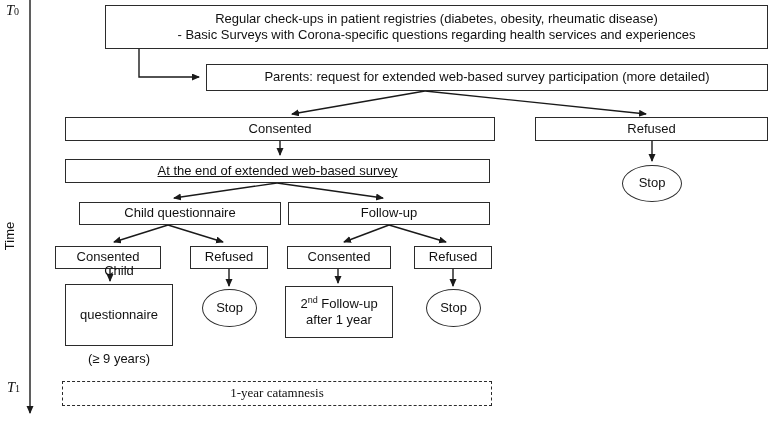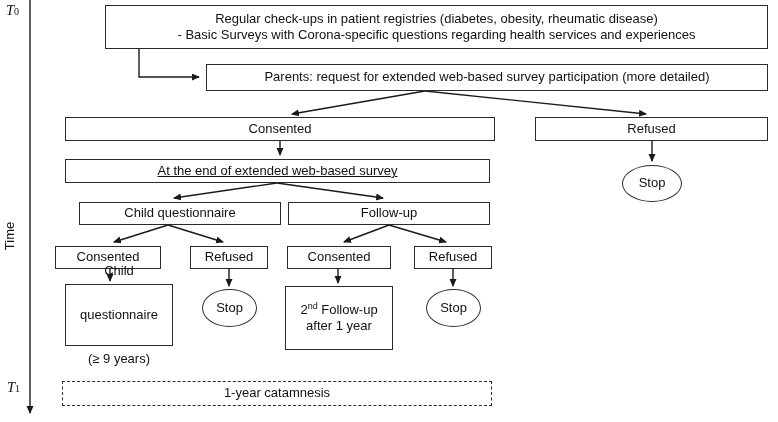--- a/index.html
+++ b/index.html
@@ -8,21 +8,21 @@
     font-family:"Liberation Sans",sans-serif;color:#111;
   }
   .connector-layer{position:absolute;left:0;top:0;width:778px;height:422px;}
   .box{
     position:absolute;box-sizing:border-box;border:1.4px solid #2b2b2b;background:#fff;
     display:flex;align-items:center;justify-content:center;text-align:center;
     font-size:13px;line-height:1.25;
   }
   .col{flex-direction:column;}
   .ellipse{border-radius:50%;text-align:center;}
-  .dashed{border-style:dashed;border-width:1.2px;}
+  .dashed{border-style:dashed;border-width:1.2px;font-family:Liberation Serif, serif;}
   .tlabel{
     position:absolute;font-family:"Liberation Serif",serif;font-size:14.5px;
     display:flex;align-items:baseline;
   }
   .tlabel .tvar{font-style:italic;}
   .tlabel sub{font-size:10px;font-style:normal;}
   sup{font-size:9px;line-height:0;}
   .time-axis-label{
     position:absolute;left:-13px;top:227px;width:44px;height:18px;
     display:flex;align-items:center;justify-content:center;
@@ -125,21 +125,21 @@
   <div class="box col" style="left:65px;top:284px;width:108px;height:62px;gap:28px;">
     <span>Child</span>
     <span>questionnaire</span>
     <span>(≥ 9 years)</span>
   </div>
 
   <div class="box ellipse" style="left:202px;top:289px;width:55px;height:38px;">
     <span>Stop</span>
   </div>
 
-  <div class="box col" style="left:285px;top:286px;width:108px;height:64px;">
+  <div class="box col" style="left:285px;top:286px;width:108px;height:52px;">
     <span>
       <span>2</span><sup>nd</sup><span> Follow-up</span>
     </span>
     <span>after 1 year</span>
   </div>
 
   <div class="box ellipse" style="left:426px;top:289px;width:55px;height:38px;">
     <span>Stop</span>
   </div>
 

